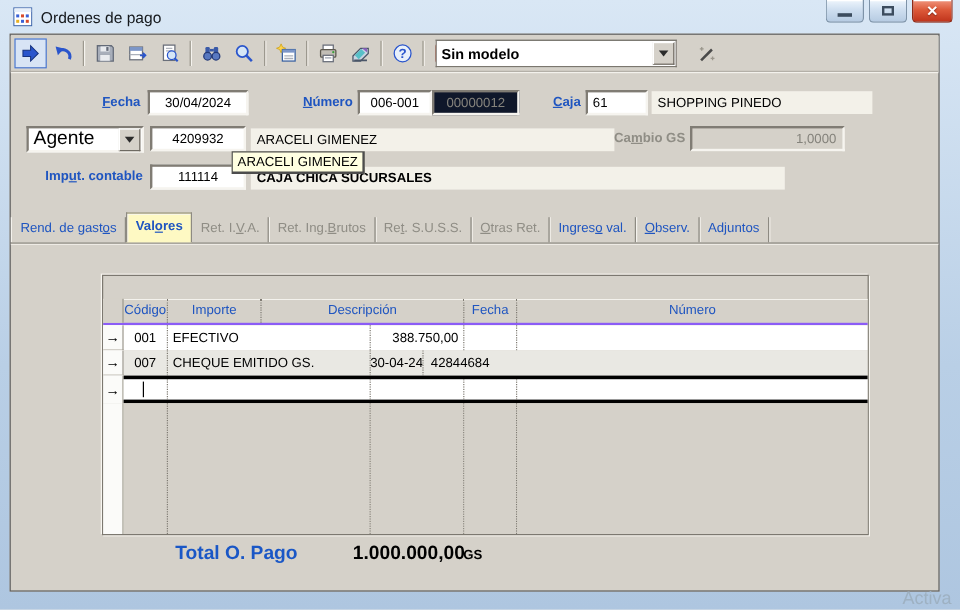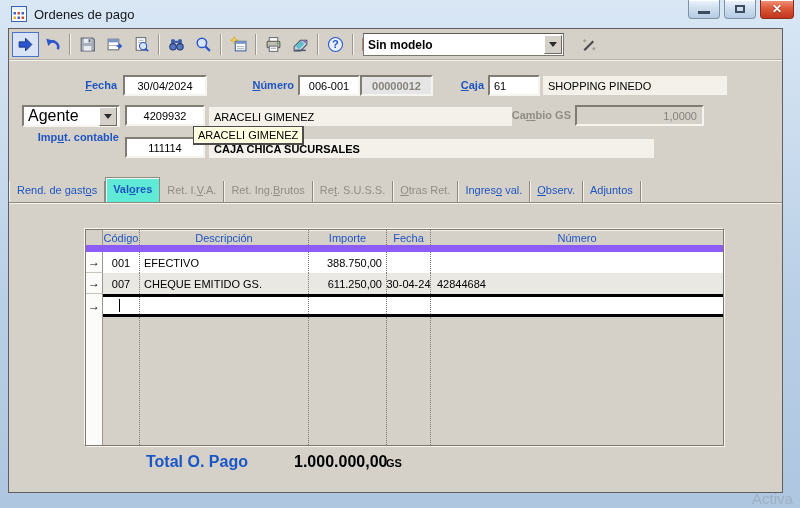--- a/index.html
+++ b/index.html
@@ -39,52 +39,52 @@
   .tri-down { width:0; height:0; border-left:4px solid transparent; border-right:4px solid transparent; border-top:5px solid #2b2b2b; }
   .wand-btn { position:absolute; left:566px; top:5px; width:26px; height:22px; display:flex; align-items:center; justify-content:center; }
 
   
   .lbl { position:absolute; font-size:11px; font-weight:bold; color:#1f55c0; text-align:right; }
   .lbl u, .tab u { text-decoration:underline; }
   .lbl.disabled { color:#8f8d85; }
   .field { position:absolute; height:21px; background:#fff; border:2px solid; border-color:#807c74 #f6f4ef #f6f4ef #807c74;
     font-size:11px; color:#000; display:flex; align-items:center; justify-content:center; }
   .field.left { justify-content:flex-start; padding-left:4px; }
-  .field.gray { background:#e5e5e5; color:#85837c;font-weight:bold; }
+  .field.gray { background:#0f172a; color:#85837c; }
   .field.gray-right { background:#d5d1c9; color:#85837c; justify-content:flex-end; padding-right:5px; }
   .flat { position:absolute; height:19px; background:#f3f1e9; font-size:11px; color:#000;
     display:flex; align-items:center; padding-left:5px; }
   .combo { position:absolute; height:22px; background:#fff; border:2px solid; border-color:#807c74 #f6f4ef #f6f4ef #807c74;
     display:flex; align-items:center; }
   .combo .val { flex:1; font-size:16px; padding-left:4px; }
   .tooltip { position:absolute; left:184px; top:97px; height:19px; padding:2px 4px 0 4px; background:#ffffe1;
     border:1px solid #4d4d4d; border-right-width:2px; border-bottom-width:2px; font-size:11px; color:#000; z-index:30; }
 
   
   .tabstrip { position:absolute; left:0; top:148px; width:100%; height:25px; display:flex; align-items:flex-end; }
   .tab { position:relative; height:21px; padding:3px 7px 0 7px; font-size:11px; color:#1f55c0; white-space:nowrap;
     border-right:1px solid #8d8a82; box-shadow:1px 0 0 #f4f2ed; }
   .tab.first { border-left:1px solid #f4f2ed; }
-  .tab.active { height:25px; padding-top:5px; font-weight:bold; background:#5eead4;
+  .tab.active { height:25px; padding-top:5px; font-weight:bold; background:#fef9c3;
     border:1px solid #8d8a82; border-bottom:none; box-shadow:inset 1px 1px 0 #f8f6f1; z-index:5; }
   .tab.disabled { color:#8f8d85; }
   .tab-underline { position:absolute; left:0; top:173px; width:100%; border-top:1px solid #8d8a82; box-shadow:0 1px 0 #f4f2ed; }
 
   
   .grid { position:absolute; left:76px; top:200px; width:639px; height:217px; background:#d5d1c9;
     border:1px solid #7c7870; box-shadow:-1px -1px 0 #f8f6f1, 1px 1px 0 #f8f6f1; display:flex; flex-direction:column; font-size:11px; }
   .grow { display:flex; width:100%; }
   .cell { display:flex; align-items:center; overflow:hidden; white-space:nowrap; }
   .c-sel { width:17px; justify-content:center; background:#fbfbf9; border-right:1px solid #9c988e; }
   .c-cod { width:37px; justify-content:center; border-right:1px dotted #7e7a72; }
   .c-desc { width:169px; padding-left:4px; border-right:1px dotted #7e7a72; }
   .c-imp { width:78px; justify-content:flex-end; padding-right:4px; border-right:1px dotted #7e7a72; }
   .c-fec { width:44px; justify-content:center; border-right:1px dotted #7e7a72; }
   .c-num { flex:1; padding-left:6px; }
-  .ghead { height:22px; background:#d5d1c9; border-bottom:7px solid #8b5cf6; box-shadow:inset 0 1px 0 #f4f2ed; }
+  .ghead { height:22px; background:#d5d1c9; border-bottom:2px solid #8b5cf6; box-shadow:inset 0 1px 0 #f4f2ed;margin-top:19px; }
   .ghead .cell { justify-content:center; color:#1f55c0; padding:0; }
   .ghead .c-sel { background:#d5d1c9; }
   .drow { height:21px; background:#fff; }
   .drow.alt { background:#e9e8e3; }
   .drow .c-sel { border-bottom:1px solid #c9c5bd; }
   .editrow { height:23px; }
   .editrow .c-sel { border-bottom:none; }
   .edit-body { flex:1; display:flex; border-top:3px solid #000; border-bottom:3px solid #000; background:#fff; }
   .caret { width:1px; height:13px; background:#000; margin-left:16px; }
   .gfill { flex:1; }
@@ -280,21 +280,21 @@
     <div class="flat" style="left:200px; top:78px; width:303px;">
         <span>ARACELI GIMENEZ</span>
       </div>
     <div class="lbl disabled" style="left:498px; top:80px; width:64px;">
       <span>Ca</span><u>m</u><span>bio GS</span>
     </div>
     <div class="field gray-right" style="left:566px; top:76px; width:129px;">
         <span>1,0000</span>
       </div>
 
-    <div class="lbl" style="left:14px; top:102px; width:96px;">
+    <div class="lbl" style="left:14px; top:112px; width:96px;">
       <span>Imp</span><u>u</u><span>t. contable</span>
     </div>
     <div class="field" style="left:116px; top:108px; width:80px;">
         <span>111114</span>
       </div>
     <div class="flat" style="left:200px; top:110px; width:445px;font-weight:bold;">
         <span>CAJA CHICA SUCURSALES</span>
       </div>
 
     <div class="tooltip"><span>ARACELI GIMENEZ</span></div>
@@ -309,22 +309,22 @@
       <div class="tab"><span>Ingres</span><u>o</u><span> val.</span></div>
       <div class="tab"><span></span><u>O</u><span>bserv.</span></div>
       <div class="tab"><span>Adjuntos</span><u></u><span></span></div>
     </div>
     <div class="tab-underline"></div>
 
     <div class="grid">
       <div class="grow ghead">
         <div class="cell c-sel"></div>
         <div class="cell c-cod">Código</div>
+        <div class="cell c-imp" style="justify-content:center;">Importe</div>
         <div class="cell c-desc" style="justify-content:center;">Descripción</div>
-        <div class="cell c-imp" style="justify-content:center;">Importe</div>
         <div class="cell c-fec">Fecha</div>
         <div class="cell c-num" style="justify-content:center; padding:0;">Número</div>
       </div>
 
       <div class="grow drow">
         <div class="cell c-sel">
             <span class="arrow-glyph">→</span>
           </div>
         <div class="cell c-cod">001</div>
         <div class="cell c-desc">EFECTIVO</div>
@@ -332,21 +332,20 @@
         <div class="cell c-fec"></div>
         <div class="cell c-num"></div>
       </div>
 
       <div class="grow drow alt">
         <div class="cell c-sel">
             <span class="arrow-glyph">→</span>
           </div>
         <div class="cell c-cod">007</div>
         <div class="cell c-desc">CHEQUE EMITIDO GS.</div>
-        <div class="cell c-imp">611.250,00</div>
         <div class="cell c-fec">30-04-24</div>
         <div class="cell c-num">42844684</div>
       </div>
 
       <div class="grow editrow">
         <div class="cell c-sel">
             <span class="arrow-glyph">→</span>
           </div>
         <div class="edit-body">
           <div class="cell c-cod" style="justify-content:flex-start;">

